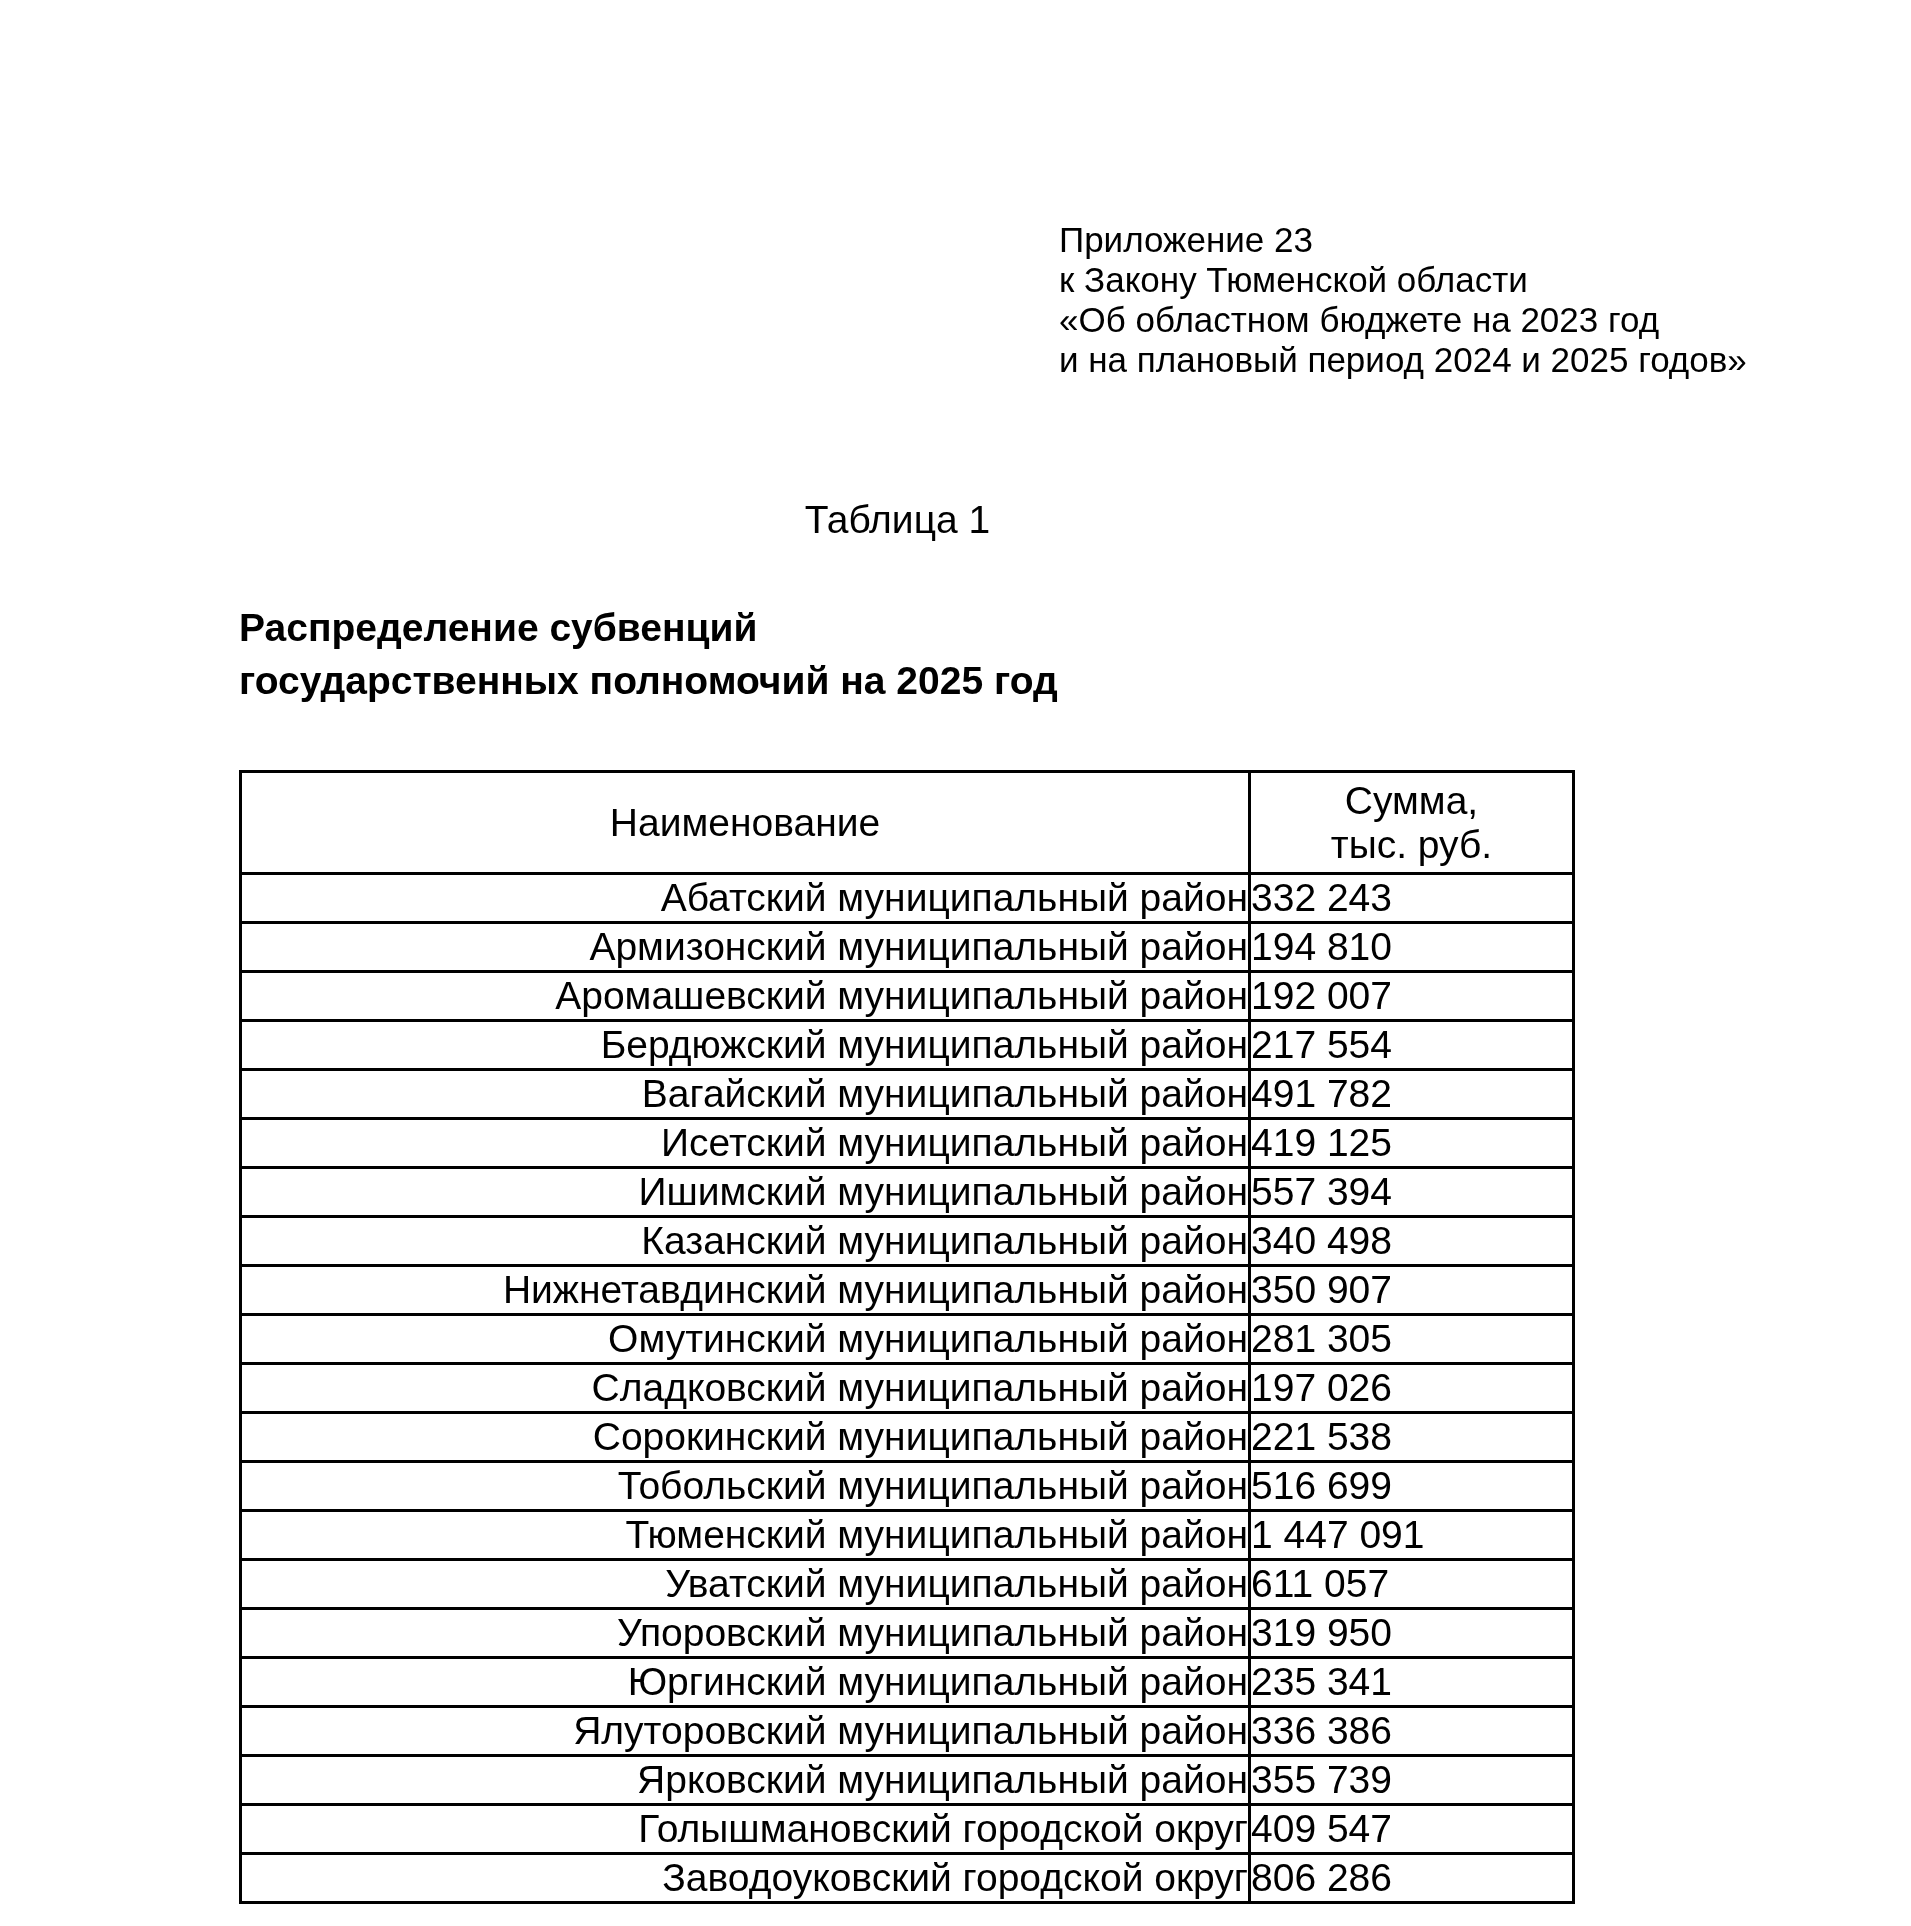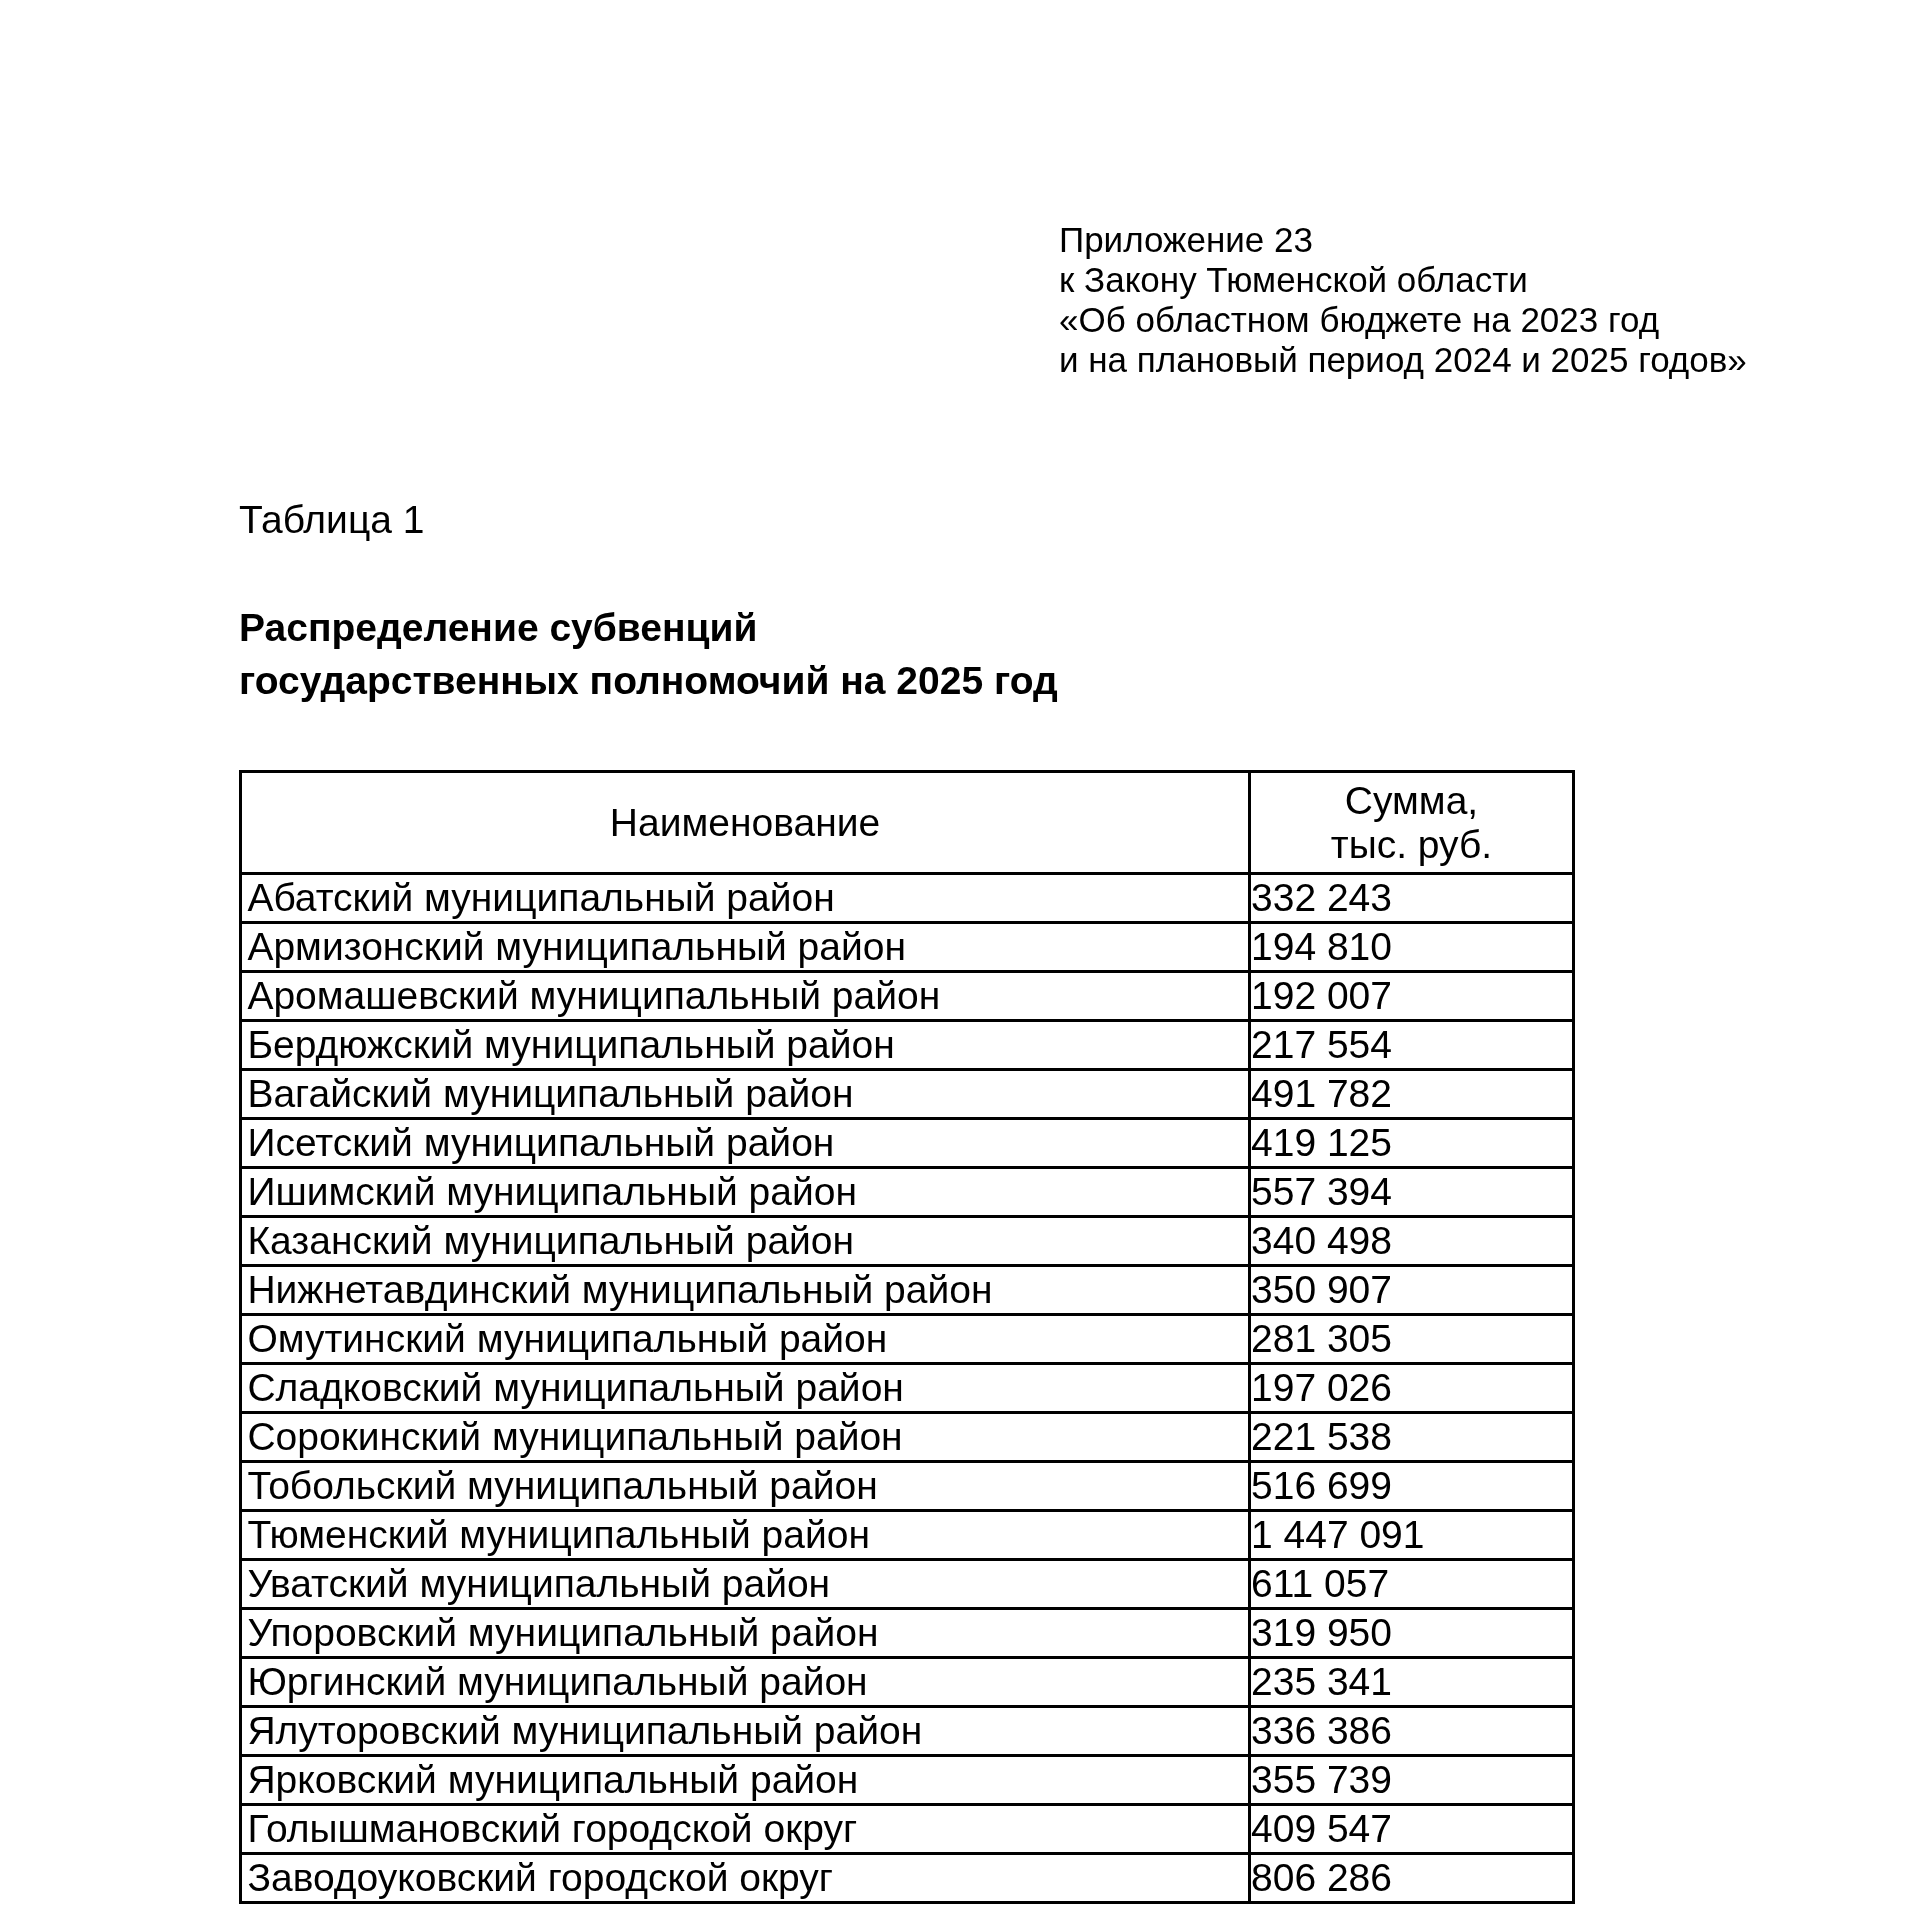--- a/index.html
+++ b/index.html
@@ -23,21 +23,21 @@
     line-height: 40px;
     white-space: nowrap;
   }
   .table-label {
     position: absolute;
     left: 239px;
     width: 1317px;
     top: 498px;
     font-size: 39px;
     line-height: 44px;
-    text-align: left;
+    text-align: center;
     white-space: nowrap;
   }
   .doc-title {
     position: absolute;
     left: 239px;
     top: 601px;
     width: 1333px;
     font-size: 39px;
     line-height: 53px;
     font-weight: bold;
@@ -67,21 +67,21 @@
     text-align: center;
     vertical-align: middle;
     line-height: 44px;
   }
   .subventions tbody td,
   .subventions tfoot td {
     height: 46px;
     vertical-align: middle;
   }
   .subventions td.cell-name {
-    text-align: left;
+    text-align: right;
     padding-left: 5.4px;
   }
   .subventions td.cell-value {
     text-align: left;
     padding-right: 6.2px;
   }
 </style>
 </head>
 <body>
 

